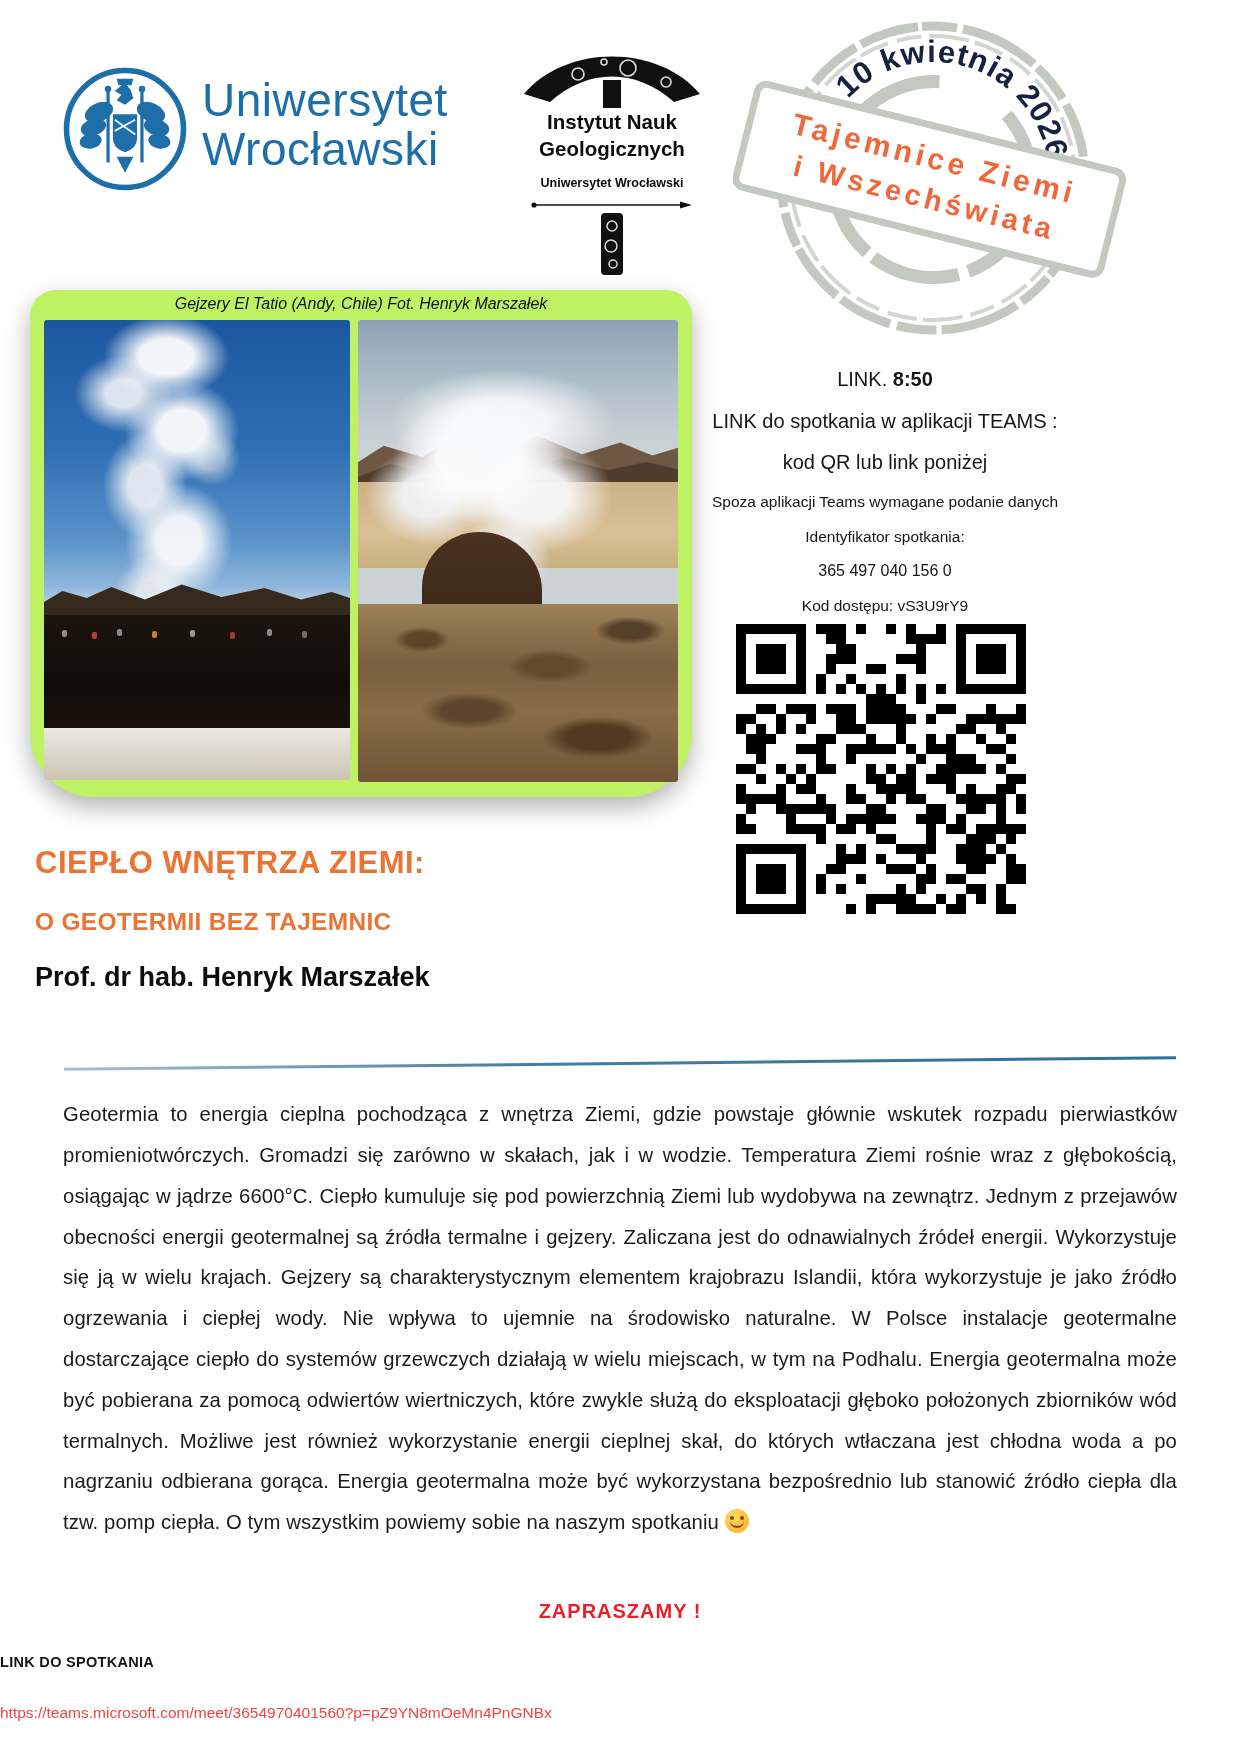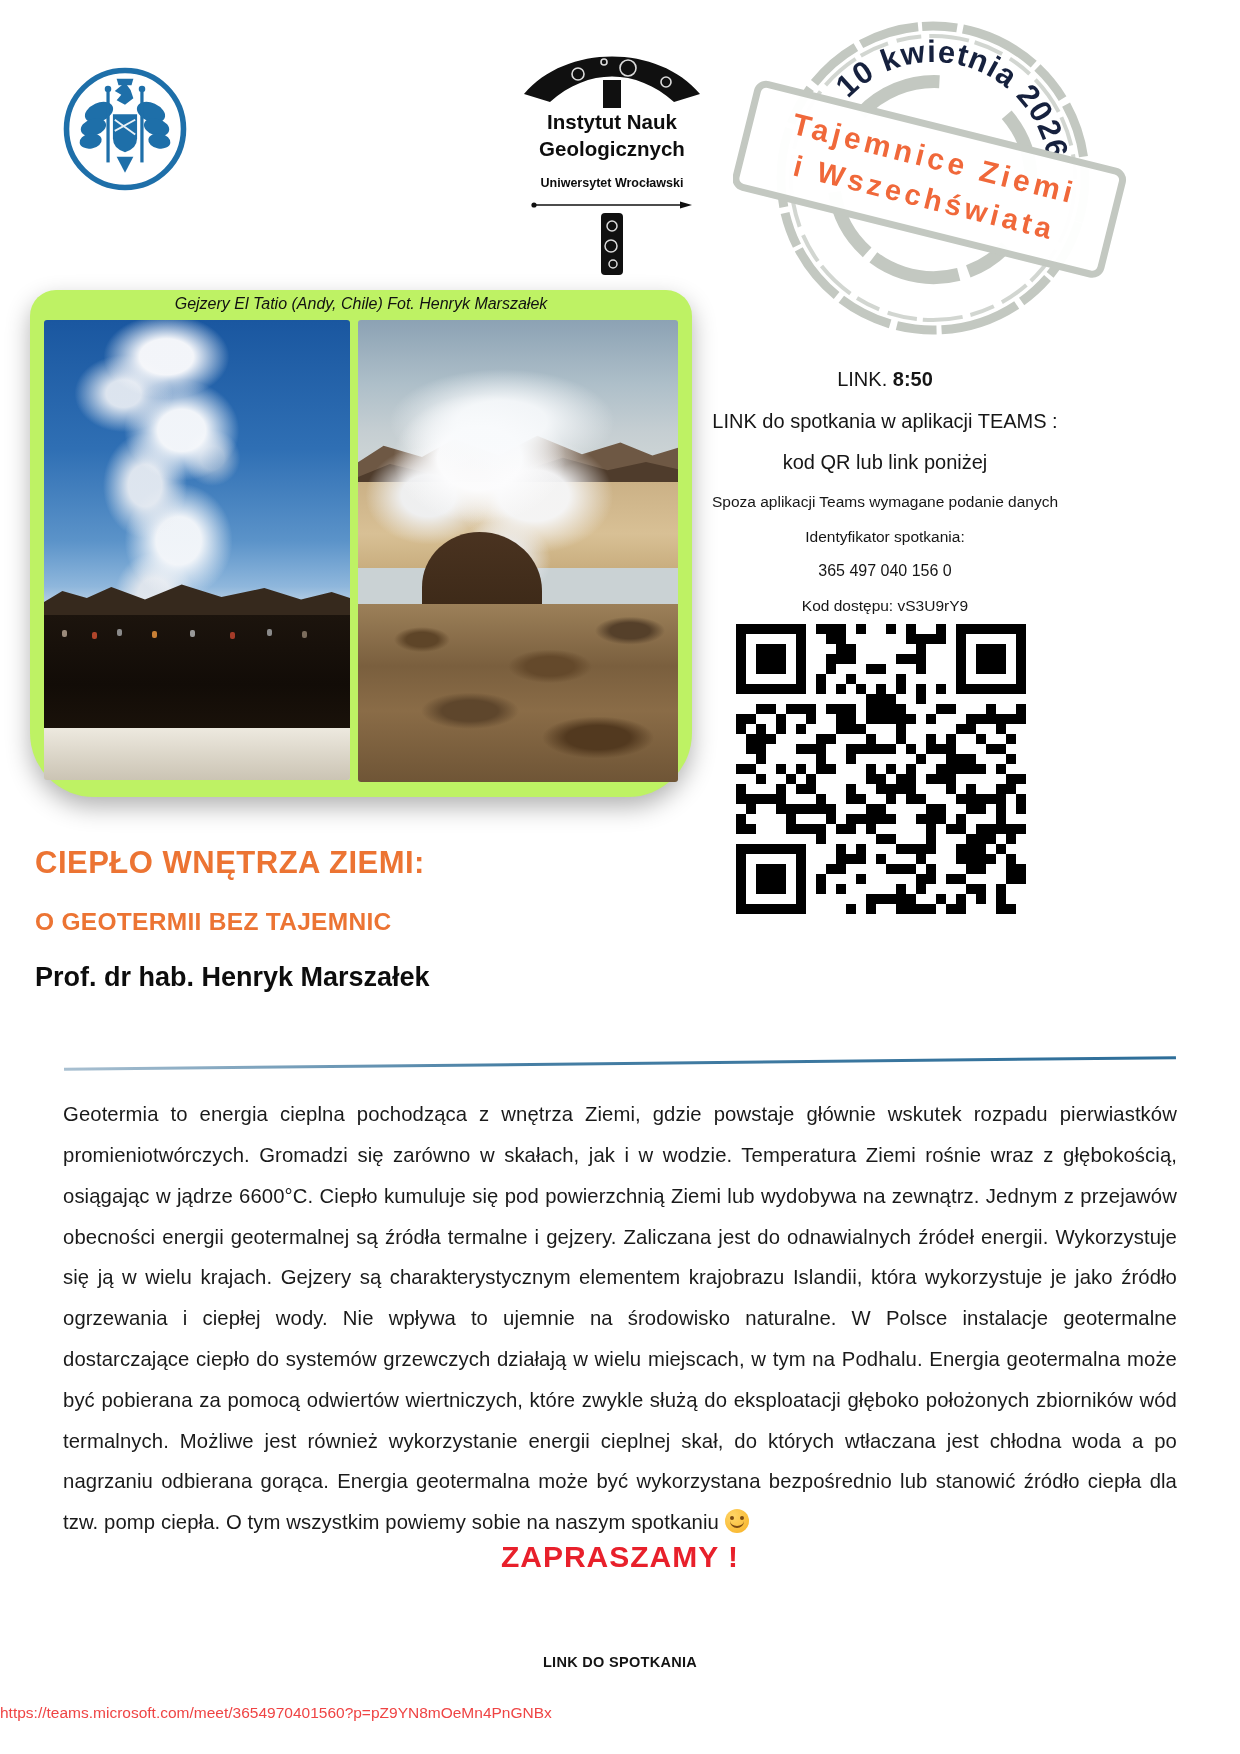--- a/index.html
+++ b/index.html
@@ -96,23 +96,23 @@
   .body-text{position:absolute;left:63px;top:1074px;width:1114px;font-size:20.3px;
      line-height:40.8px;text-align:justify;color:#1A1A1A;letter-spacing:.1px;}
   .emoji{position:relative;display:inline-block;width:24px;height:24px;border-radius:50%;
      background:radial-gradient(circle at 35% 30%, #FFD566, #F7B125);vertical-align:-4px;margin-left:6px;}
   .emoji::before{content:"";position:absolute;left:5px;top:7px;width:4px;height:4px;border-radius:50%;
      background:#7a4a12;box-shadow:10px 0 0 #7a4a12;}
   .emoji::after{content:"";position:absolute;left:5px;top:10px;width:14px;height:9px;box-sizing:border-box;
      border-radius:0 0 14px 14px;border-bottom:2.5px solid #7a4a12;}
 
   
-  .cta{position:absolute;left:0;top:1540px;width:100%;text-align:center;
-     font-size:30px;font-weight:800;letter-spacing:1px;color:#E8202B;}
-  .link-label{position:absolute;left:0;top:1654px;width:100%;text-align:center;
+  .cta{position:absolute;left:0;top:1600px;width:100%;text-align:center;
+     font-size:20px;font-weight:800;letter-spacing:1px;color:#E8202B;}
+  .link-label{position:absolute;left:0;top:1654px;width:100%;text-align:left;
      font-size:14.5px;font-weight:600;color:#141414;letter-spacing:.3px;}
   .link-url{position:absolute;left:0;top:1704px;width:100%;
      font-size:15.5px;color:#ef4444;text-decoration:none;}
 </style>
 </head>
 <body>
 
 <div class="canvas">
 
   <div class="uwr-logo">
@@ -132,20 +132,24 @@
         <rect x="50" y="30" width="3.5" height="76"></rect>
         <rect x="86.5" y="30" width="3.5" height="76"></rect>
         <circle cx="51.7" cy="27" r="3.5"></circle>
           <circle cx="88.3" cy="27" r="3.5"></circle>
       </g>
       <g stroke="#ffffff" stroke-width="2" opacity=".9">
         <line x1="59" y1="60" x2="81" y2="76"></line>
           <line x1="59" y1="72" x2="81" y2="60"></line>
       </g>
     </svg>
+  </div>
+  <div class="uwr-name">
+    <div>Uniwersytet</div>
+    <div>Wrocławski</div>
   </div>
 
   <div class="institute">
     <svg class="pick" width="192" height="72" viewBox="0 0 192 72">
       <path d="M8,58 C 50,8 142,8 184,58 L 158,66 C 120,32 72,32 34,66 Z" fill="#101010"></path>
       <rect x="87" y="44" width="18" height="28" fill="#101010"></rect>
       <g fill="none" stroke="#ffffff" stroke-width="1.6" opacity=".85">
         <circle cx="62" cy="38" r="6"></circle>
           <circle cx="112" cy="32" r="8"></circle>
           <circle cx="150" cy="46" r="5"></circle>

